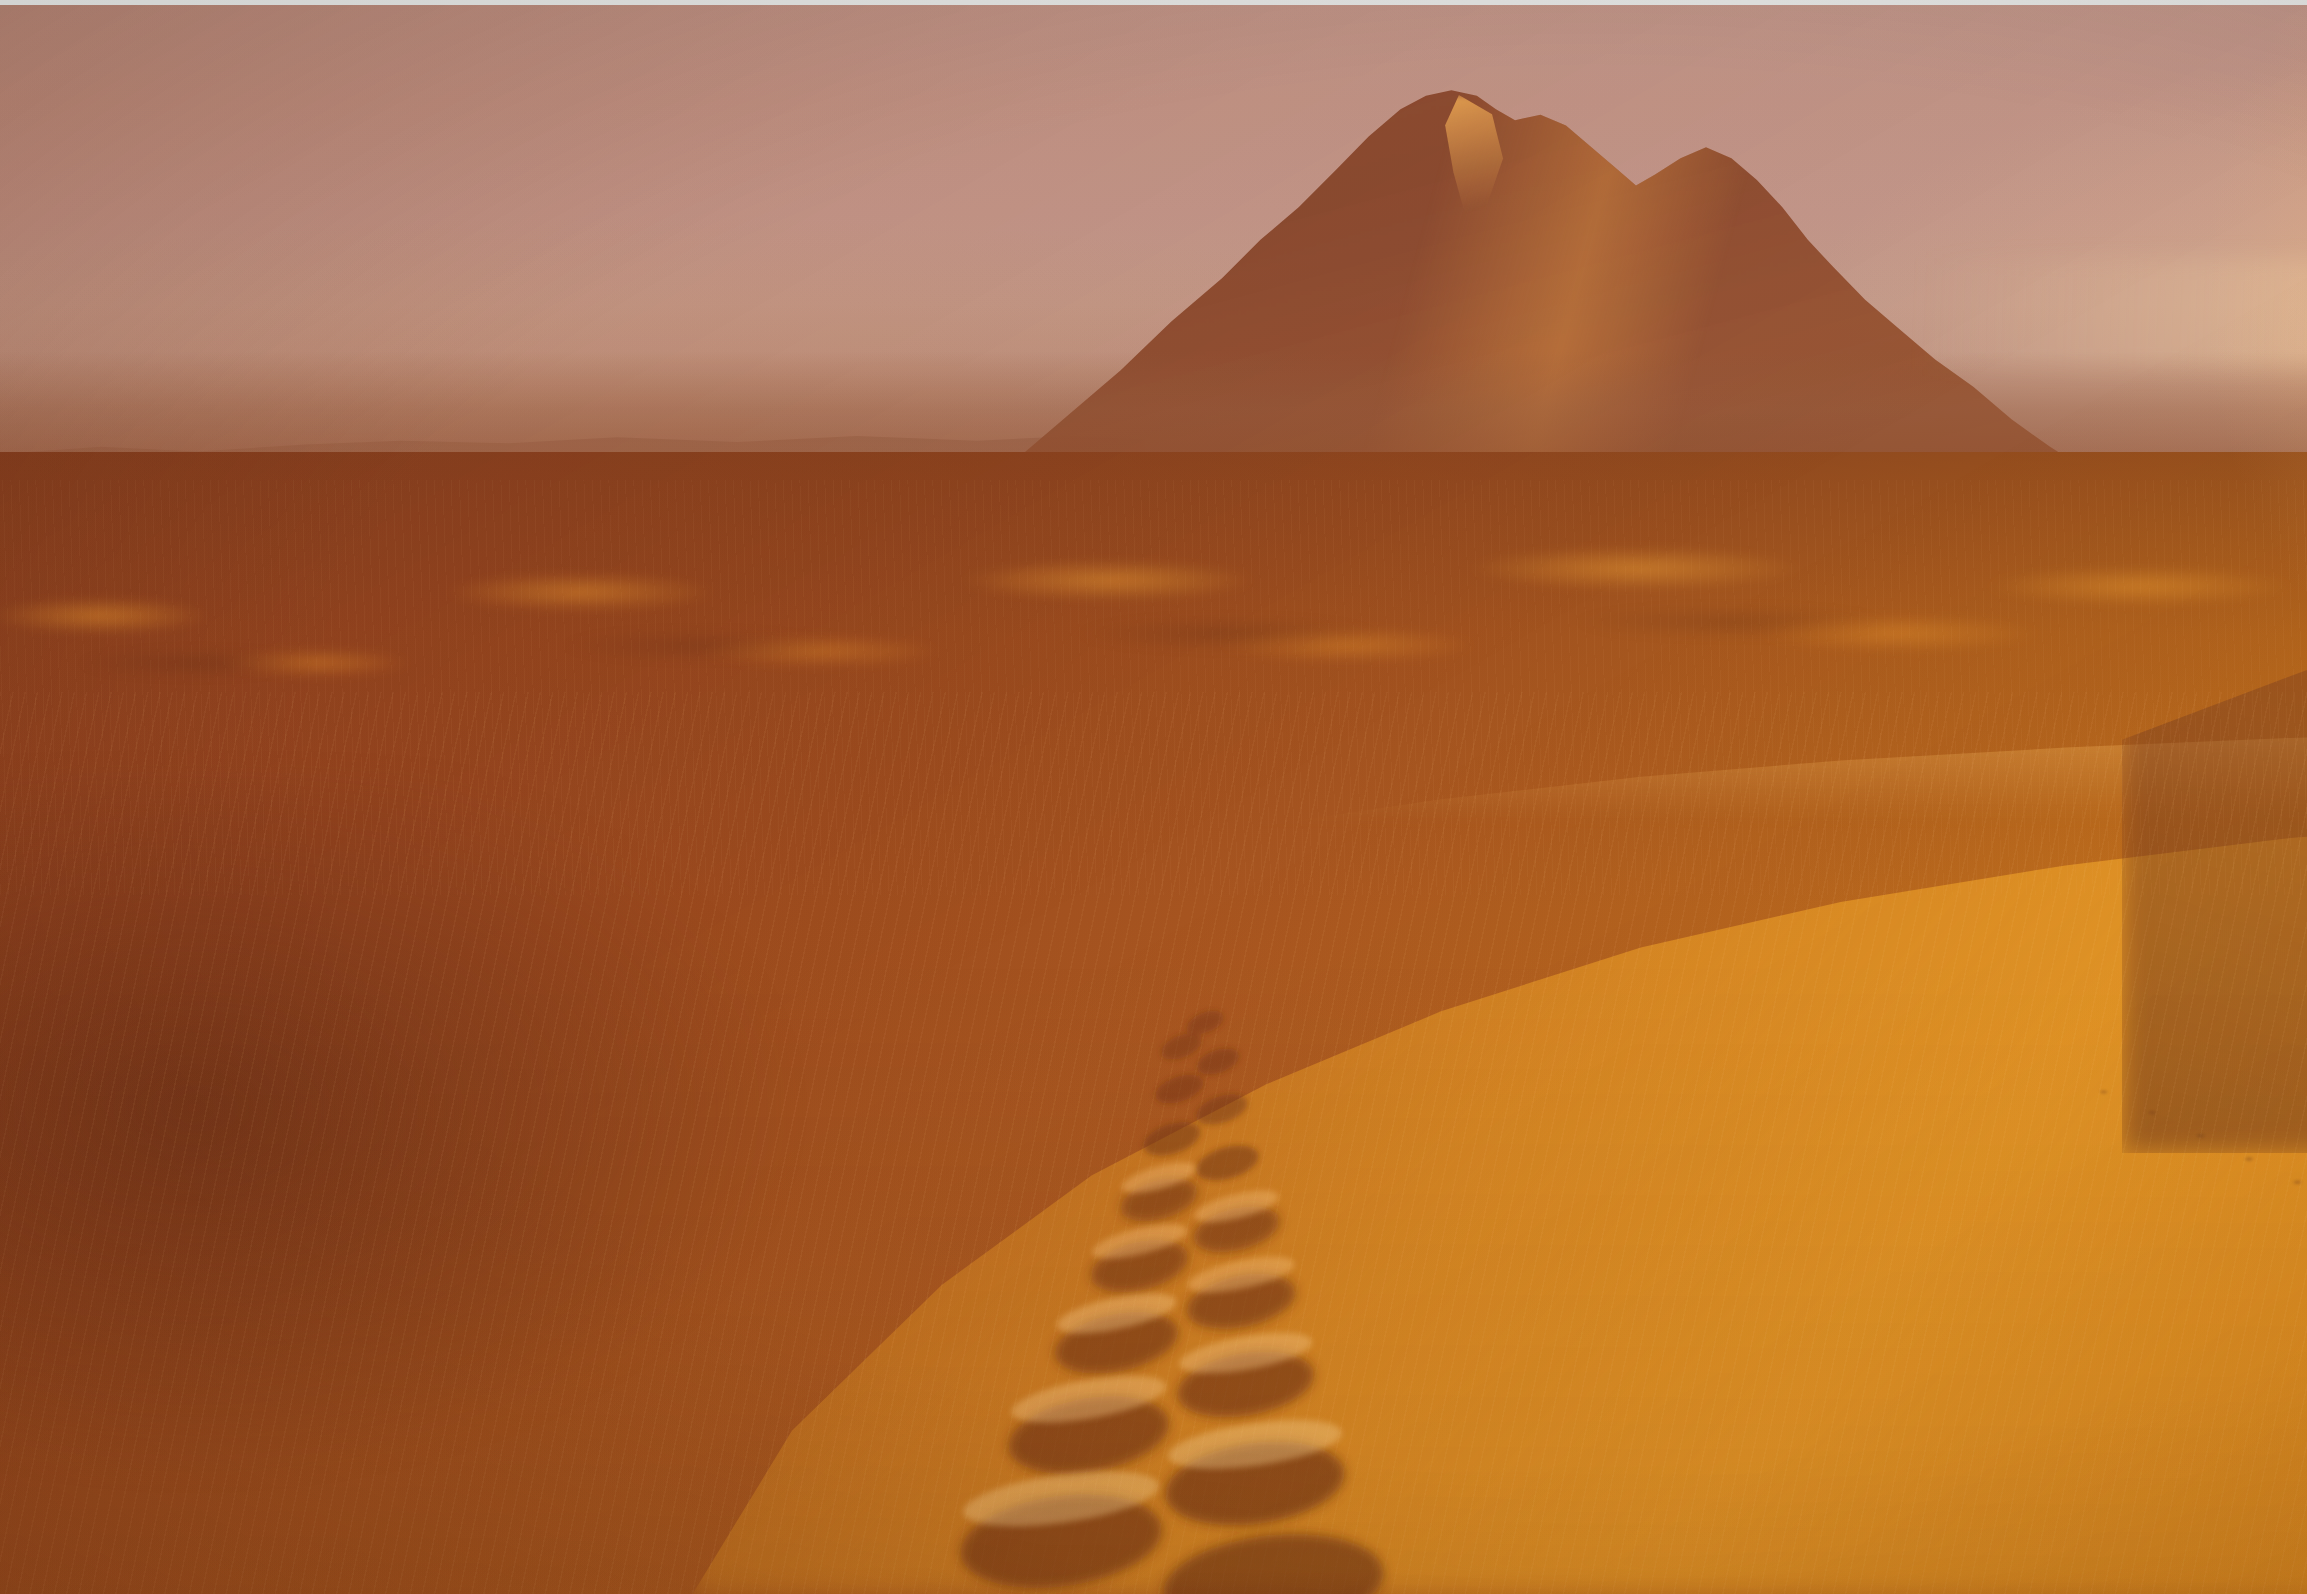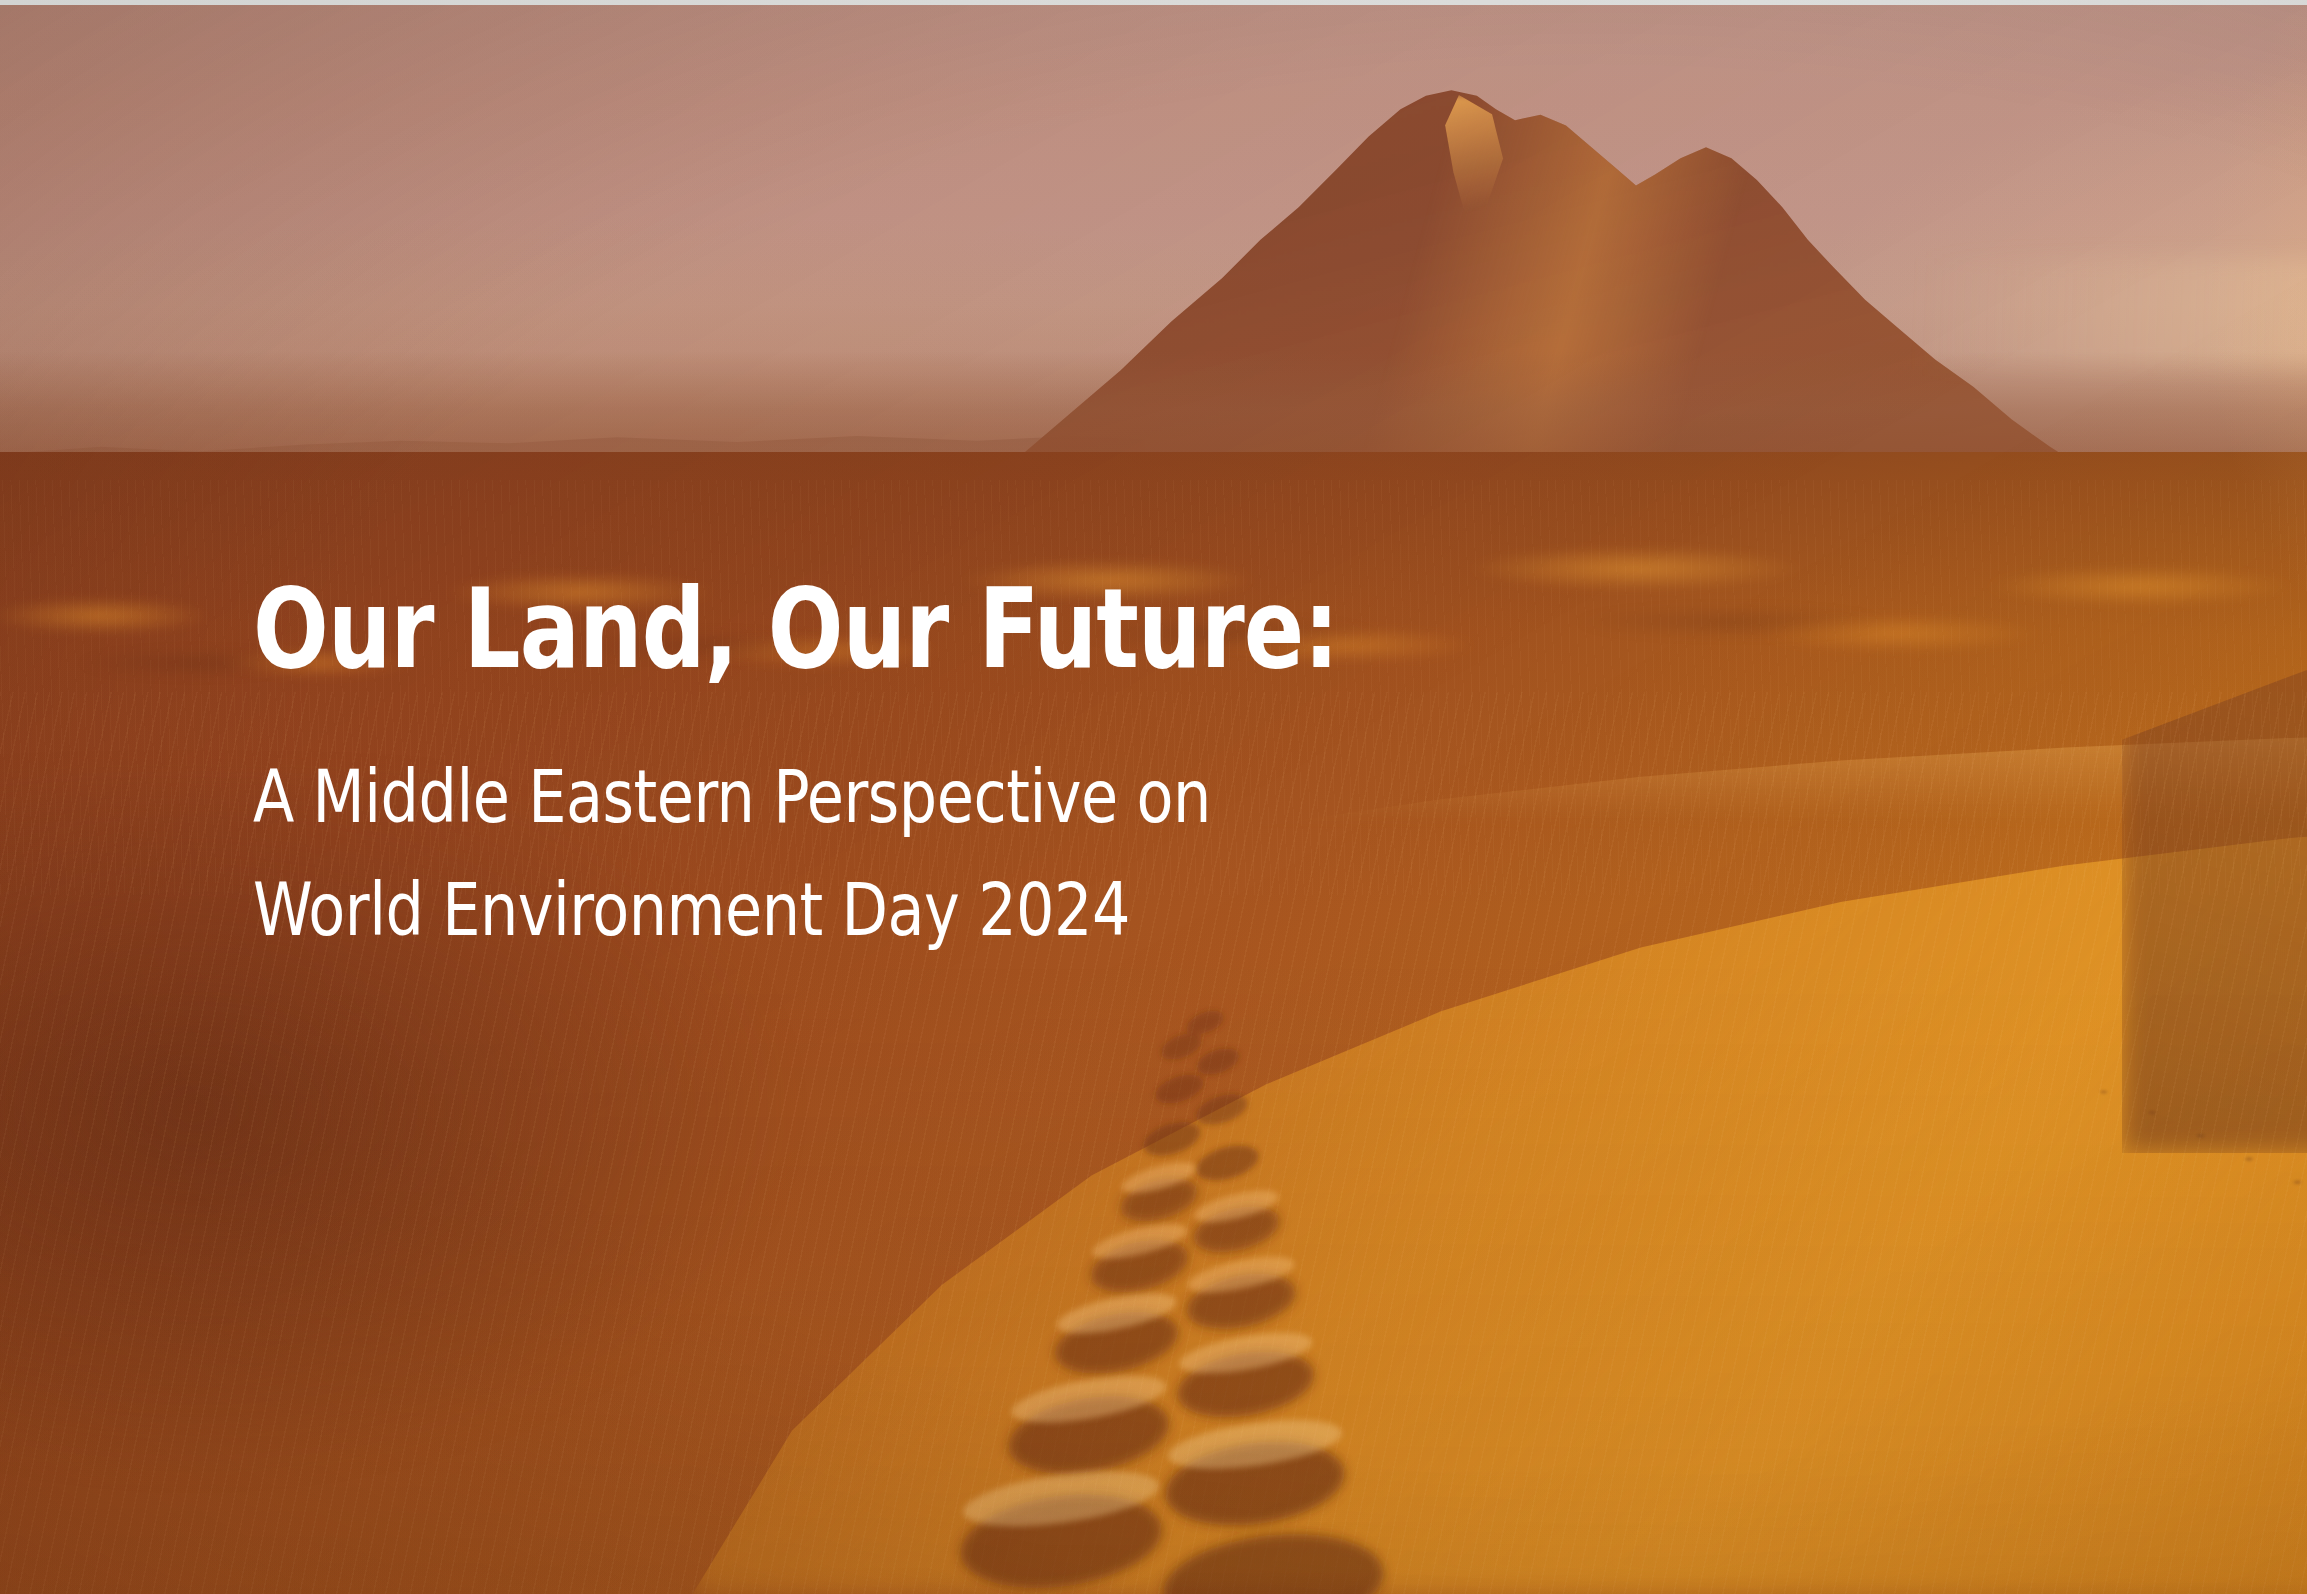--- a/index.html
+++ b/index.html
@@ -389,20 +389,15 @@
   </svg>
 
   <div class="flare-band"></div>
   <div class="sunglow"></div>
 
   <div class="warm-wash"></div>
   <div class="grade"></div>
 
   <div class="top-strip"></div>
 
-  <div class="textblock">
-    <h1 class="headline">Our Land, Our Future:</h1>
-    <p class="subline sub1">A Middle Eastern Perspective on</p>
-    <p class="subline sub2">World Environment Day 2024</p>
-  </div>
 
 </div>
 
 
 </body></html>

